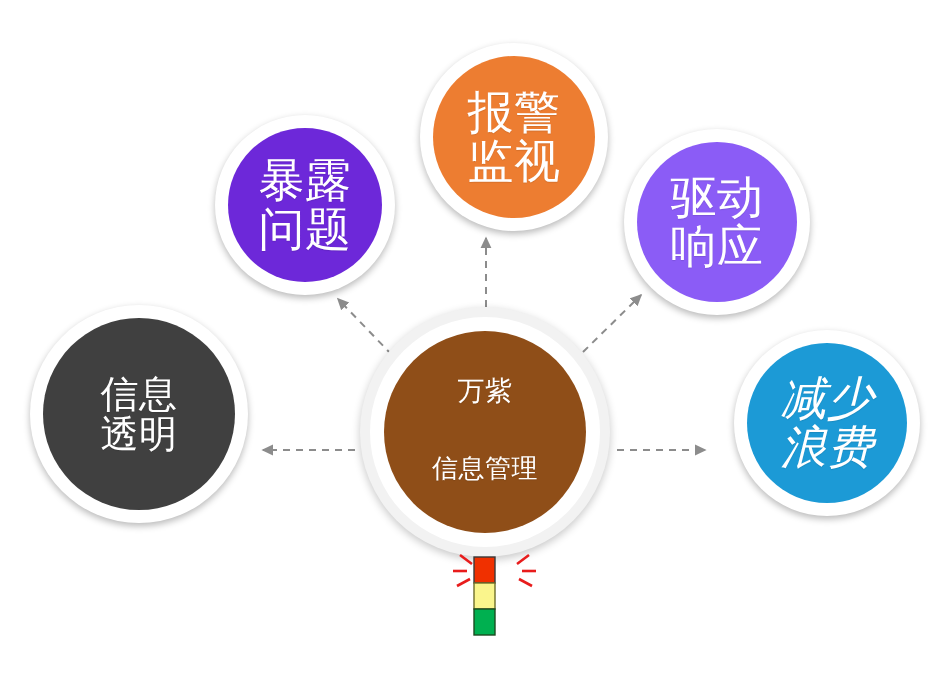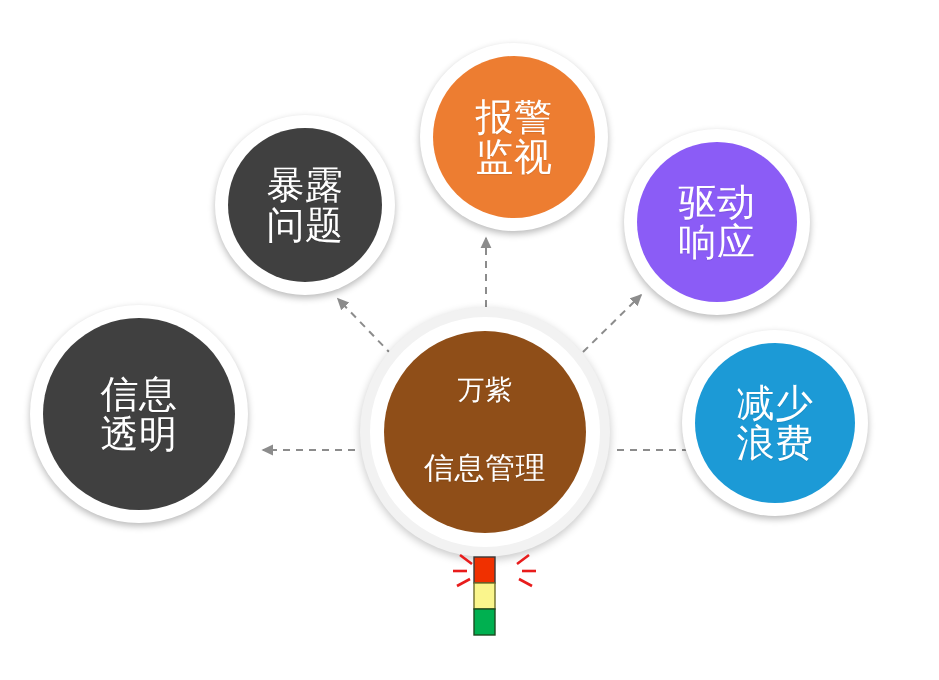--- a/index.html
+++ b/index.html
@@ -79,46 +79,46 @@
     left: 24px;
     top: 24px;
     right: 24px;
     bottom: 24px;
     background: #8F4E18;
     justify-content: space-around;
     padding: 22px 0 26px 0;
   }
   #center-node .line1 { font-size: 27px; }
   #center-node .line2 { font-size: 27px; }
-  #center-node .line3 { font-size: 30px; }
+  #center-node .line3 { font-size: 26px; }
   #center-node .label { margin: 0; }
 
   
   .satellite .disc {
     left: 13px;
     top: 13px;
     right: 13px;
     bottom: 13px;
   }
-  .satellite .label { font-size: 38px; }
+  .satellite .label { font-size: 46px; }
 
   #node-alarm-monitor { left: 420px; top: 43px;  width: 188px; height: 188px; }
   #node-alarm-monitor .disc { background: #ED7D31; }
 
   #node-expose-problem { left: 215px; top: 115px; width: 180px; height: 180px; }
-  #node-expose-problem .disc { background: #404040; }
+  #node-expose-problem .disc { background: #6d28d9; }
 
   #node-drive-response { left: 624px; top: 129px; width: 186px; height: 186px; }
   #node-drive-response .disc { background: #8b5cf6; }
 
   #node-info-transparent { left: 30px;  top: 305px; width: 218px; height: 218px; }
   #node-info-transparent .disc { background: #404040; }
   #node-info-transparent .label { font-size: 38px; }
 
-  #node-reduce-waste { left: 682px; top: 330px; width: 186px; height: 186px; }
+  #node-reduce-waste { left: 734px; top: 330px; width: 186px; height: 186px; font-style: italic; }
   #node-reduce-waste .disc { background: #1C9AD6; }
 
   
   #connectors {
     position: absolute;
     left: 0;
     top: 0;
     width: 939px;
     height: 680px;
     pointer-events: none;

